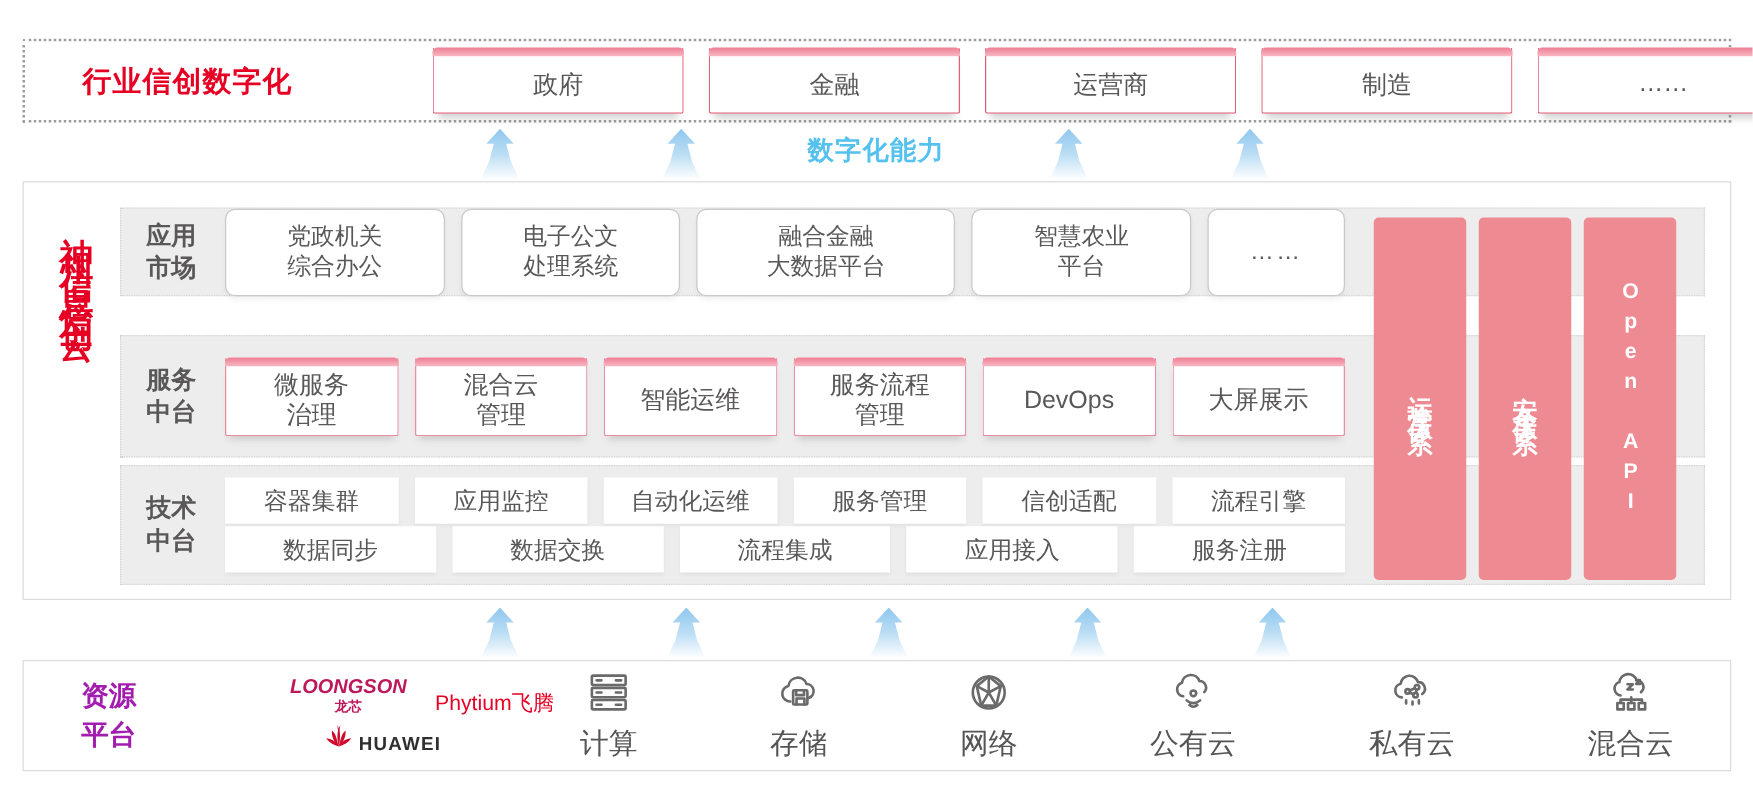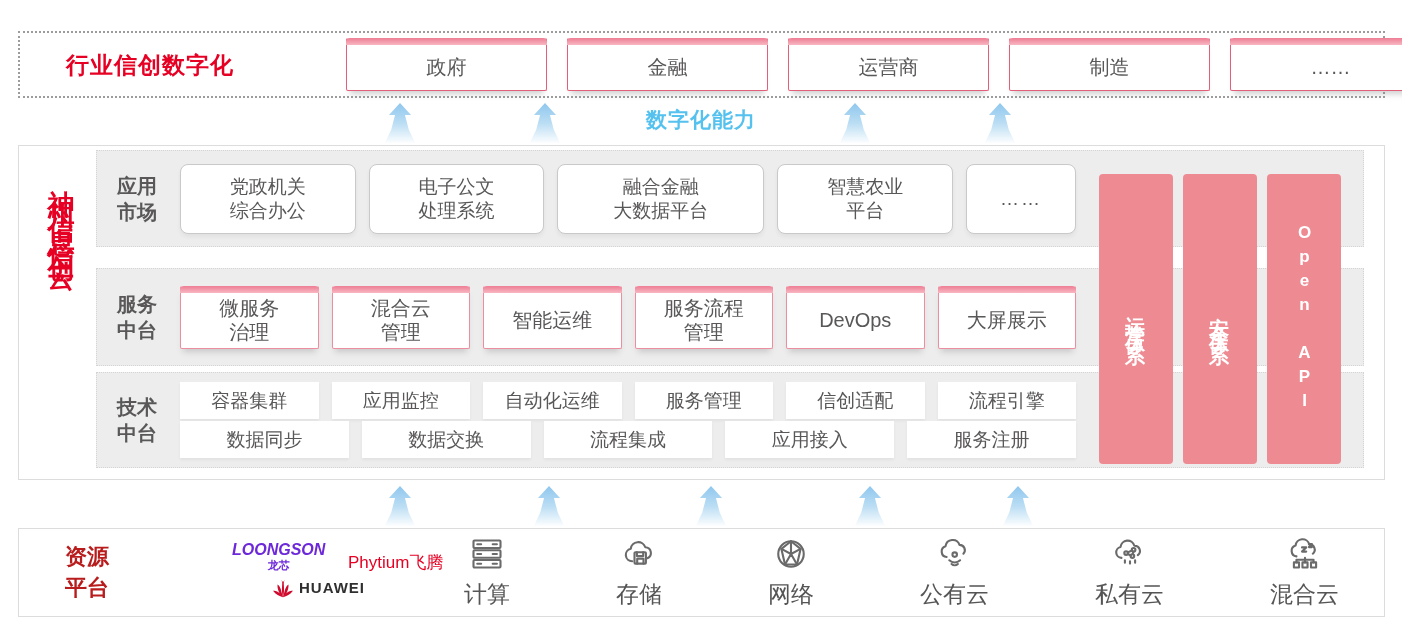--- a/index.html
+++ b/index.html
@@ -15,43 +15,43 @@
   
   .cap-label{position:absolute;left:50%;top:106px;transform:translateX(-50%);font-size:21px;font-weight:bold;color:#54c1ee;letter-spacing:1px;}
   .up-arrow{position:absolute;width:38px;height:40px;background:linear-gradient(180deg,#8fc7ee 0%,#bcdef4 52%,rgba(226,241,250,.08) 100%);clip-path:polygon(50% 0%,79% 30%,63% 30%,73% 66%,90% 100%,10% 100%,27% 66%,37% 30%,21% 30%);}
   .ta1{left:381px;top:103px;} .ta2{left:526px;top:103px;} .ta3{left:836px;top:103px;} .ta4{left:981px;top:103px;}
   .ba1{left:381px;top:486px;} .ba2{left:530px;top:486px;} .ba3{left:692px;top:486px;} .ba4{left:851px;top:486px;} .ba5{left:999px;top:486px;}
 
   
   .main-box{position:absolute;left:18px;top:145px;width:1367px;height:335px;border:1px solid #dcdcdc;background:#fff;box-sizing:border-box;}
   .main-title{position:absolute;left:24px;top:22px;height:296px;font-size:27px;font-weight:bold;color:#e60023;writing-mode:vertical-rl;text-orientation:upright;letter-spacing:13px;display:flex;align-items:center;}
   .panel{position:absolute;left:77px;width:1268px;background:#ededed;border:1px dotted #d4d4d4;box-sizing:border-box;}
-  .panel-1{top:4px;height:97px;} .panel-2{top:122px;height:98px;} .panel-3{top:226px;height:96px;}
+  .panel-1{top:20px;height:71px;} .panel-2{top:122px;height:98px;} .panel-3{top:226px;height:96px;}
   .row-label{position:absolute;left:20px;top:50%;transform:translateY(-50%);font-size:20px;font-weight:bold;color:#595757;line-height:1.3;white-space:pre-line;}
   .items{position:absolute;left:83px;top:0;bottom:0;width:896px;display:flex;align-items:center;gap:13px;border-radius:18px;}
   .app-box{flex:1;height:68px;background:#fff;border:1px solid #c9c9c9;border-radius:8px;display:flex;align-items:center;justify-content:center;text-align:center;font-size:19px;color:#595757;line-height:1.25;white-space:pre-line;box-shadow:0 3px 4px rgba(0,0,0,.05);}
   .app-box.wide{flex:1.18;}
   .app-box.dots{flex:0 0 108px;letter-spacing:2px;}
   .svc-box{flex:1;height:63px;position:relative;background:#fff;border:1px solid #eb8fa0;border-top:none;border-radius:2px;display:flex;align-items:center;justify-content:center;text-align:center;font-size:20px;color:#595757;line-height:1.2;white-space:pre-line;padding-top:7px;box-sizing:border-box;box-shadow:0 6px 6px -3px rgba(120,120,120,.3);}
   .svc-box::before{content:"";position:absolute;top:0;left:-1px;right:-1px;height:7px;border-radius:4px 4px 0 0;background:linear-gradient(180deg,#ee7d94,#f8b7c2);}
   .tech-rows{position:absolute;left:83px;top:9px;bottom:9px;width:896px;display:flex;flex-direction:column;justify-content:space-between;}
   .tech-row{display:flex;gap:13px;height:37px;}
   .tech-box{flex:1;background:#fff;display:flex;align-items:center;justify-content:center;font-size:19px;color:#595757;box-shadow:0 2px 3px rgba(0,0,0,.05);}
   .pillar{position:absolute;top:28px;width:74px;height:290px;background:#ee8b92;border-radius:4px;display:flex;align-items:center;justify-content:center;color:#fff;font-weight:bold;writing-mode:vertical-rl;text-orientation:upright;letter-spacing:9px;font-size:20px;z-index:5;}
   .pillar-1{left:1080px;} .pillar-2{left:1164px;} .pillar-3{left:1248px;font-size:17px;letter-spacing:5px;}
 
   
   .bottom-box{position:absolute;left:18px;top:528px;width:1367px;height:89px;border:1px solid #dcdcdc;background:#fff;box-sizing:border-box;}
-  .res-title{position:absolute;left:46px;top:50%;transform:translateY(-50%);font-size:22px;font-weight:bold;color:#b91c1c;line-height:1.45;white-space:pre-line;}
+  .res-title{position:absolute;left:46px;top:50%;transform:translateY(-50%);font-size:22px;font-weight:bold;color:#a21caf;line-height:1.45;white-space:pre-line;}
   .vendors{position:absolute;left:195px;top:0;width:240px;height:100%;}
-  .loongson{position:absolute;left:18px;top:12px;text-align:center;color:#6d28d9;}
+  .loongson{position:absolute;left:18px;top:12px;text-align:center;color:#be185d;}
   .loongson-name{font-style:italic;font-weight:bold;font-size:16px;}
   .loongson-sub{font-size:11px;font-weight:bold;margin-top:-1px;}
   .phytium{position:absolute;left:122px;top:22px;color:#e60023;font-weight:normal;font-size:17px;margin-left:12px;}
-  .huawei{position:absolute;left:58px;top:50px;display:flex;align-items:flex-start;gap:5px;}
+  .huawei{position:absolute;left:46px;top:50px;display:flex;align-items:flex-end;gap:5px;}
   .huawei-name{font-weight:bold;font-size:15px;color:#2f2f2f;letter-spacing:1px;}
   .res-items{position:absolute;left:445px;right:45px;top:0;height:100%;display:flex;justify-content:space-between;align-items:center;}
   .res-item{display:flex;align-items:center;gap:7px;font-size:23px;color:#555;flex-direction:column;}
   .res-item svg{display:block;}
   .ico{stroke:#6a6a6a;fill:none;stroke-width:1.4;stroke-linecap:round;stroke-linejoin:round;}
 </style>
 </head>
 <body>
 
 <div class="top-band">

